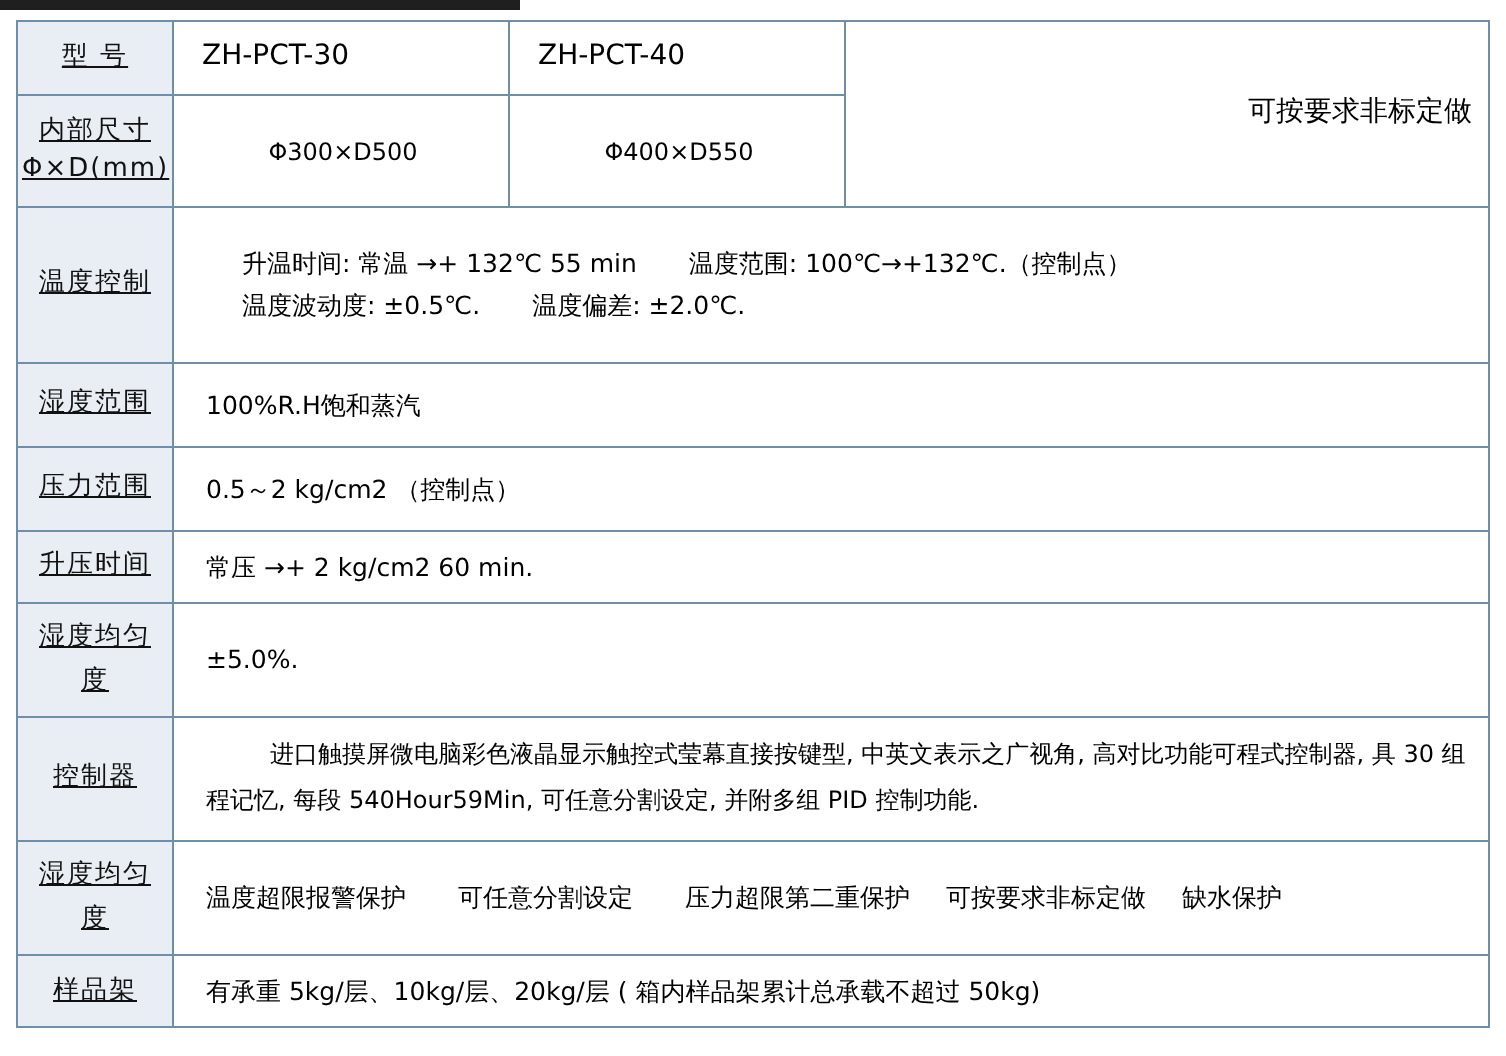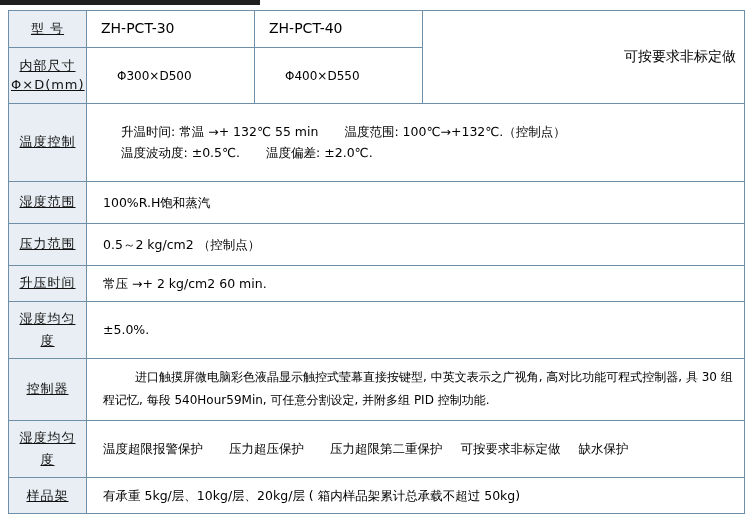--- a/index.html
+++ b/index.html
@@ -56,22 +56,22 @@
   td.label-cell.two-line {
     line-height: 1.5;
     padding: 4px 2px;
   }
   td.model-cell {
     text-align: left;
     padding-left: 14px;
     font-size: 14px;
   }
   td.dim-cell {
-    text-align: left;
-    padding-left: 30px;
+    text-align: center;
+    padding-left: 10px;
     font-size: 12px;
     vertical-align: top;
     padding-top: 18px;
   }
   td.note-cell {
     text-align: right;
     padding-left: 18px;
     font-size: 14px;
     vertical-align: middle;
   }
@@ -168,21 +168,21 @@
         <td class="label-cell">控制器</td>
         <td class="body-cell" colspan="3">
           <span class="ctrl-text">进口触摸屏微电脑彩色液晶显示触控式莹幕直接按键型, 中英文表示之广视角, 高对比功能可程式控制器, 具 30 组程记忆, 每段 540Hour59Min, 可任意分割设定, 并附多组 PID 控制功能.</span>
         </td>
       </tr>
 
       <tr style="height:36px">
         <td class="label-cell">湿度均匀度</td>
         <td class="body-cell" colspan="3">
           <span class="line">
-            <span>温度超限报警保护</span><span class="gap-l"></span><span>压力超压保护</span><span class="gap-l"></span><span>压力超限第二重保护</span><span class="gap-m"></span><span>可按要求非标定做</span><span class="gap-m"></span><span>缺水保护</span>
+            <span>温度超限报警保护</span><span class="gap-l"></span><span>可任意分割设定</span><span class="gap-l"></span><span>压力超限第二重保护</span><span class="gap-m"></span><span>可按要求非标定做</span><span class="gap-m"></span><span>缺水保护</span>
           </span>
         </td>
       </tr>
 
       <tr style="height:36px">
         <td class="label-cell">样品架</td>
         <td class="body-cell" colspan="3">有承重 5kg/层、10kg/层、20kg/层 ( 箱内样品架累计总承载不超过 50kg)</td>
       </tr>
     </tbody>
   </table>

